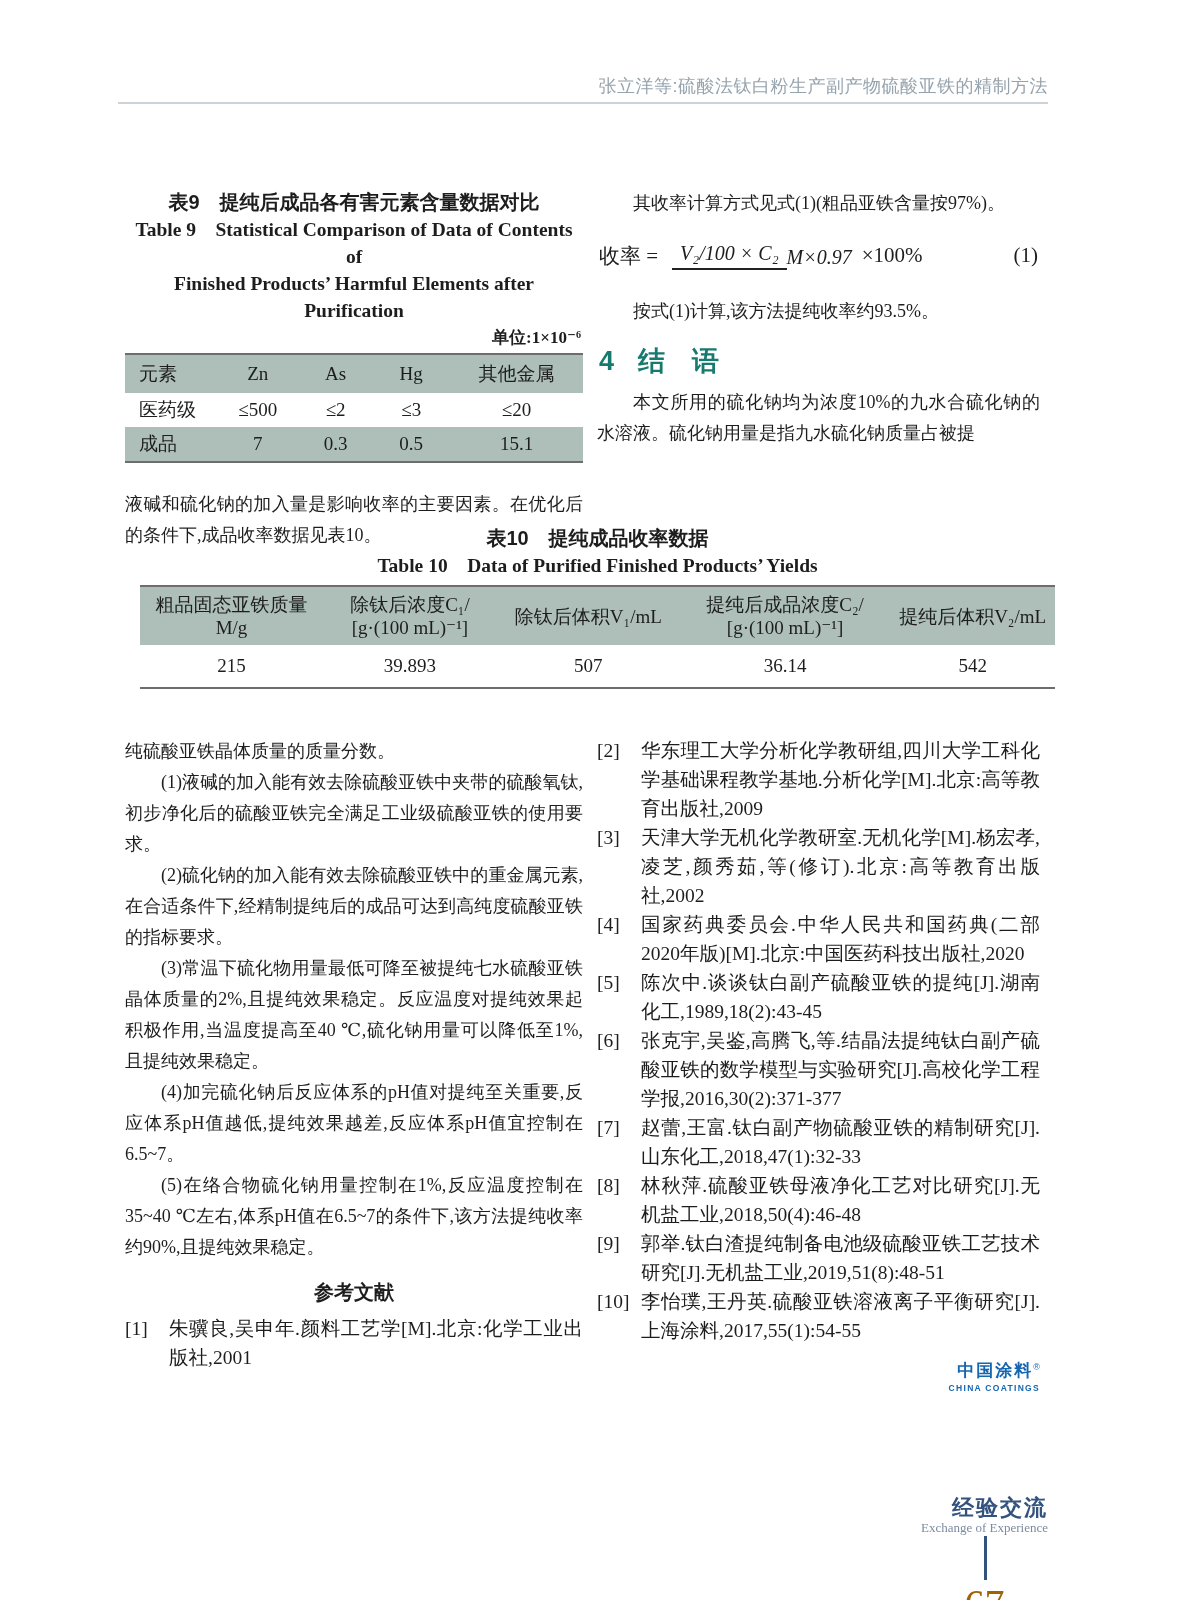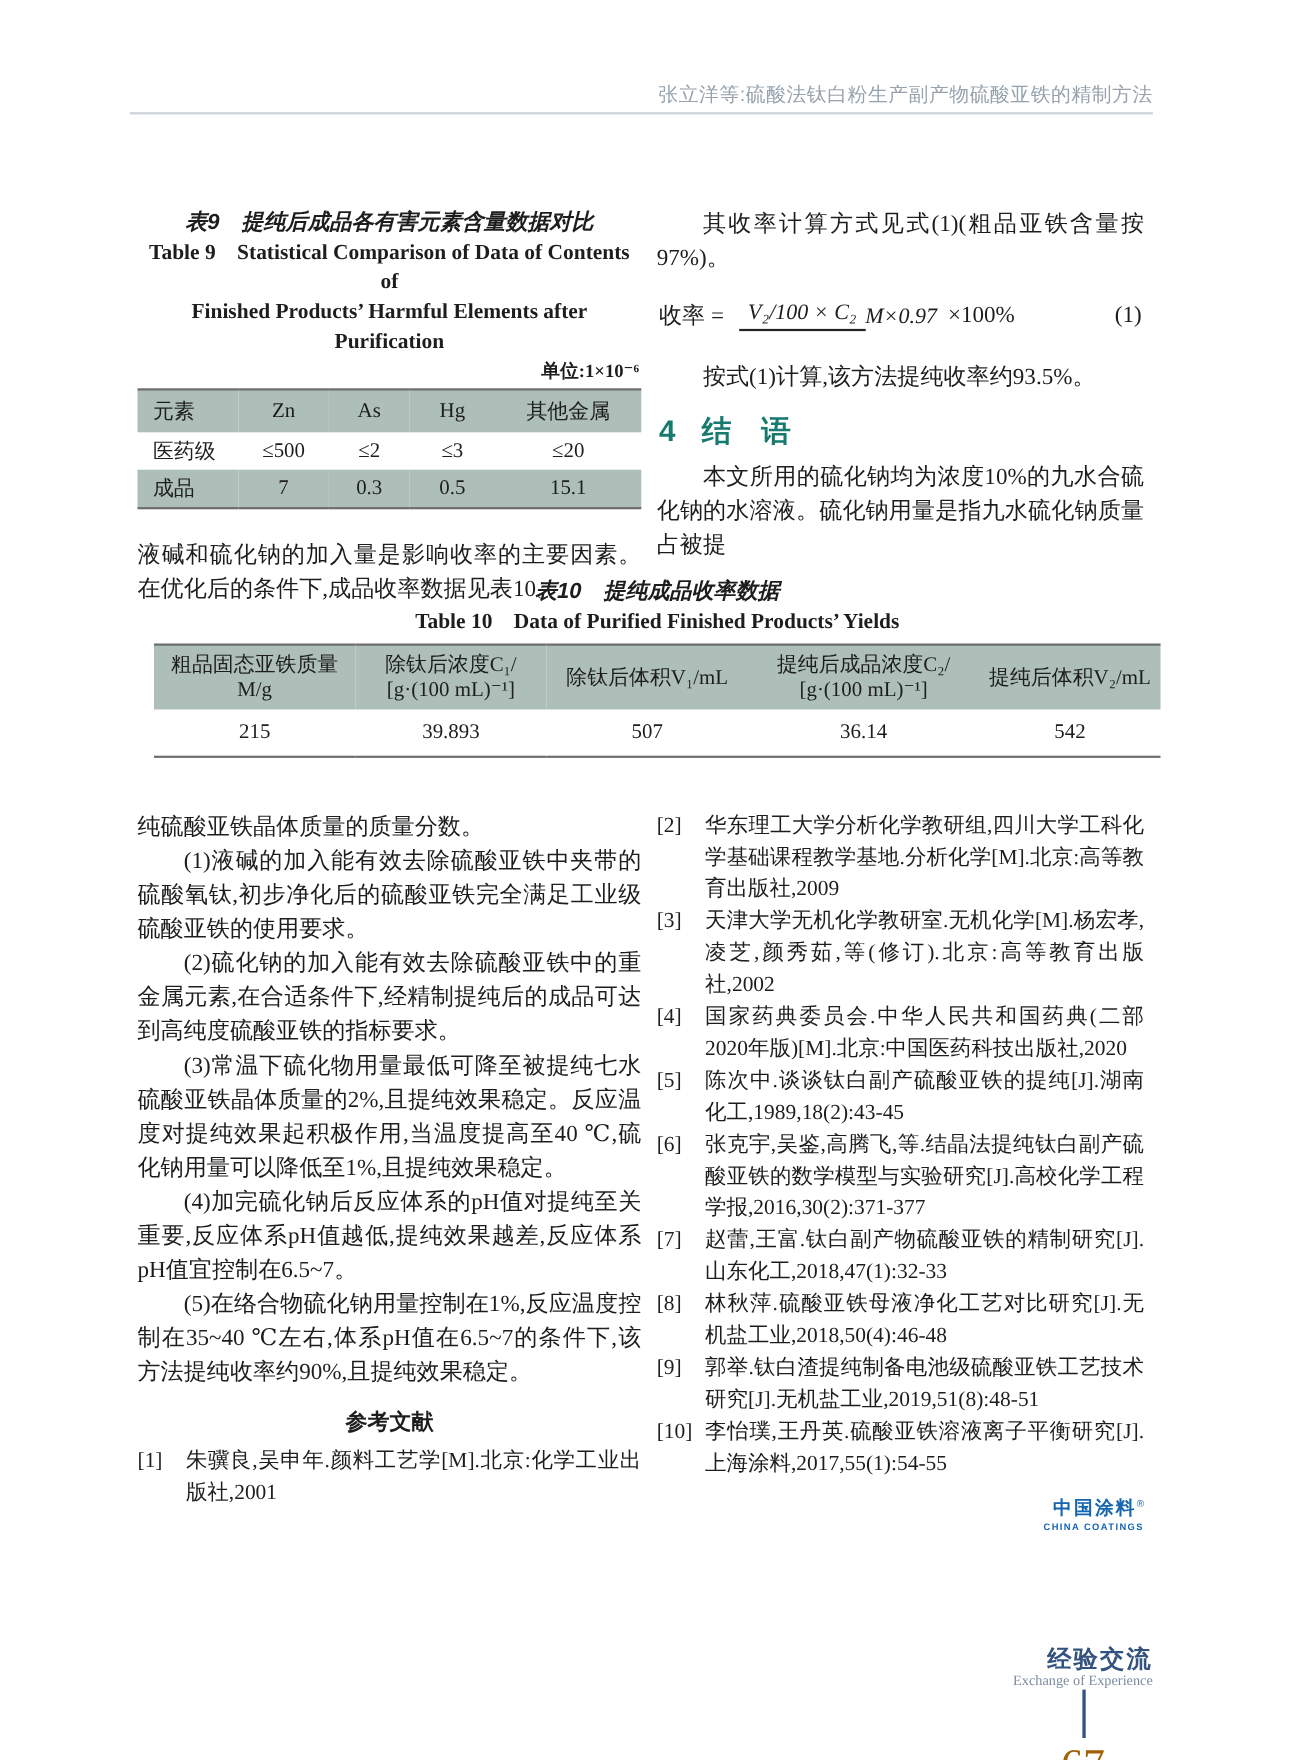--- a/index.html
+++ b/index.html
@@ -13,37 +13,37 @@
 
   
   .col-lt{position:absolute;left:125px;top:188px;width:458px;}
   .col-rt{position:absolute;left:597px;top:188px;width:443px;}
   .t10-block{position:absolute;left:140px;top:524px;width:915px;}
   .col-lb{position:absolute;left:125px;top:736px;width:458px;}
   .col-rb{position:absolute;left:597px;top:736px;width:443px;}
 
   
   .cap-zh{font-family:"Liberation Sans","DejaVu Sans",sans-serif;font-weight:bold;font-size:20px;
-          text-align:center;line-height:28px;font-style:italic;}
+          text-align:center;line-height:28px;}
   .cap-en{font-family:"Liberation Serif",serif;font-weight:bold;font-size:19.5px;text-align:center;line-height:27px;}
   .unit{font-weight:bold;font-size:17px;text-align:right;margin:2px 2px 4px 0;}
 
   
   table{border-collapse:collapse;width:100%;font-size:19px;table-layout:fixed;}
   .tbl{border-top:2px solid #6d6d6d;border-bottom:2px solid #6d6d6d;}
   .band{background:#adbfb8;}
   .t9 th,.t9 td{font-weight:normal;text-align:center;padding:3px 2px;height:28px;}
   .t9 th:first-child,.t9 td:first-child{text-align:left;padding-left:14px;}
   .t9 thead th{height:32px;}
   .t10 th{font-weight:normal;text-align:center;padding:4px 2px;height:50px;line-height:23px;vertical-align:middle;}
   .t10 td{text-align:center;padding:5px 2px;height:32px;}
   .hdr2{display:block;}
 
   
-  .para{font-size:21px;line-height:31px;text-align:justify;}
+  .para{font-size:18px;line-height:31px;text-align:justify;}
   .indent{text-indent:2em;}
   .after-table{margin-top:26px;}
 
   
   .formula-row{display:flex;align-items:center;margin:22px 0 26px 2px;position:relative;font-size:21px;}
   .frac{display:inline-flex;flex-direction:row;align-items:center;margin:0 10px 0 14px;
         font-style:italic;font-size:20px;line-height:24px;}
   .frac .num{padding:0 8px 3px;border-bottom:2px solid #222;}
   .frac .den{padding-top:3px;}
   .eq-no{position:absolute;right:2px;font-size:21px;}

